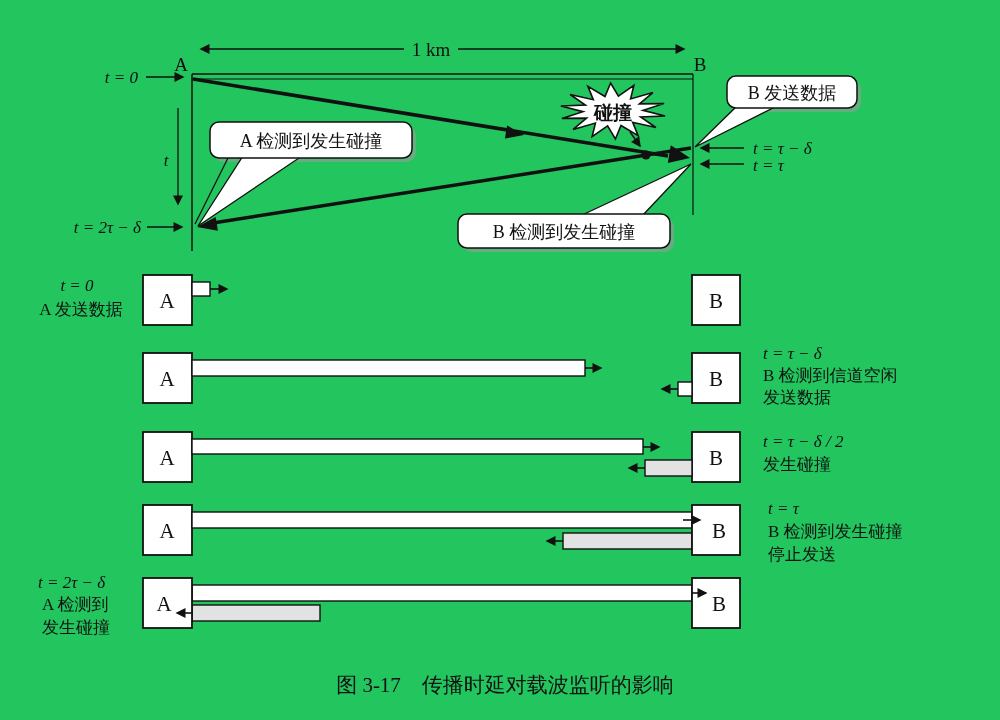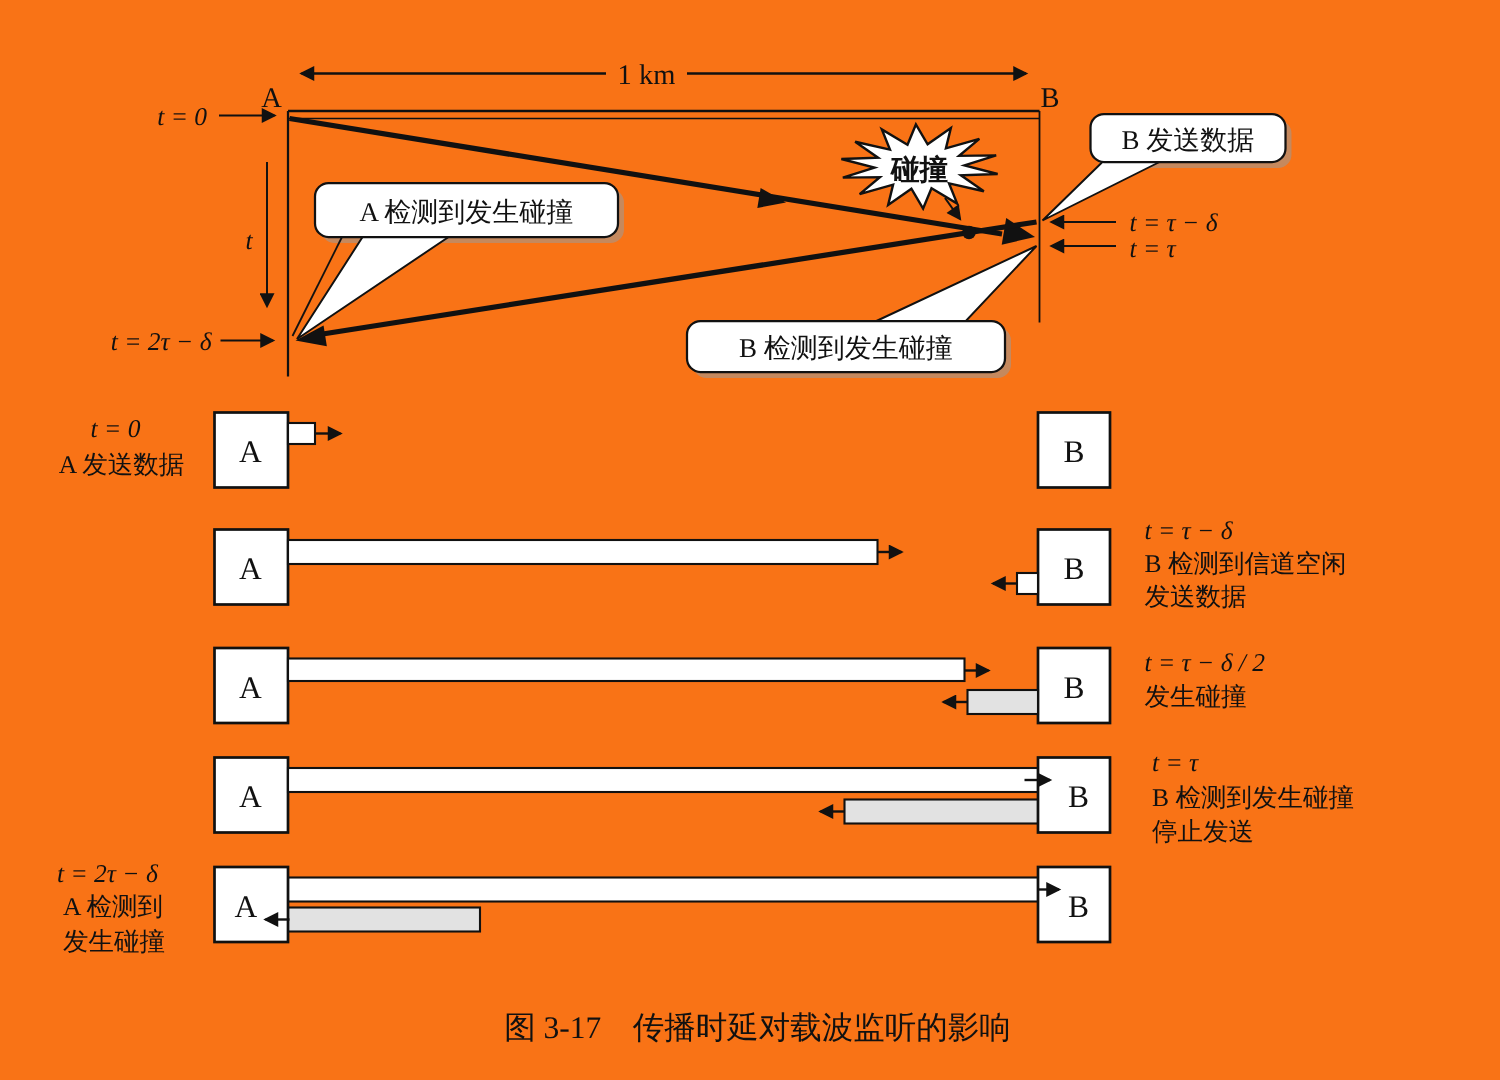--- a/index.html
+++ b/index.html
@@ -1,16 +1,16 @@
 <!DOCTYPE html>
 <html><head>
 <meta charset="utf-8">
 <style>
   html,body{margin:0;padding:0;background:#fff;}
-  #page{position:relative;width:1000px;height:720px;background:#f97316;overflow:hidden;}
+  #page{position:relative;width:1000px;height:720px;background:#22c55e;overflow:hidden;}
   svg{display:block;}
   svg text{font-family:"Liberation Serif","DejaVu Serif",serif;fill:#111;}
   .math{font-style:italic;font-size:17px;}
   .cn{font-size:17px;}
   .node-letter{font-size:19px;}
   .box-letter{font-size:21px;}
   .bubble-text{font-size:18px;}
   .caption-text{font-size:21px;}
   .dist-text{font-size:19px;}
   .star-text{font-size:19px;font-weight:bold;}

